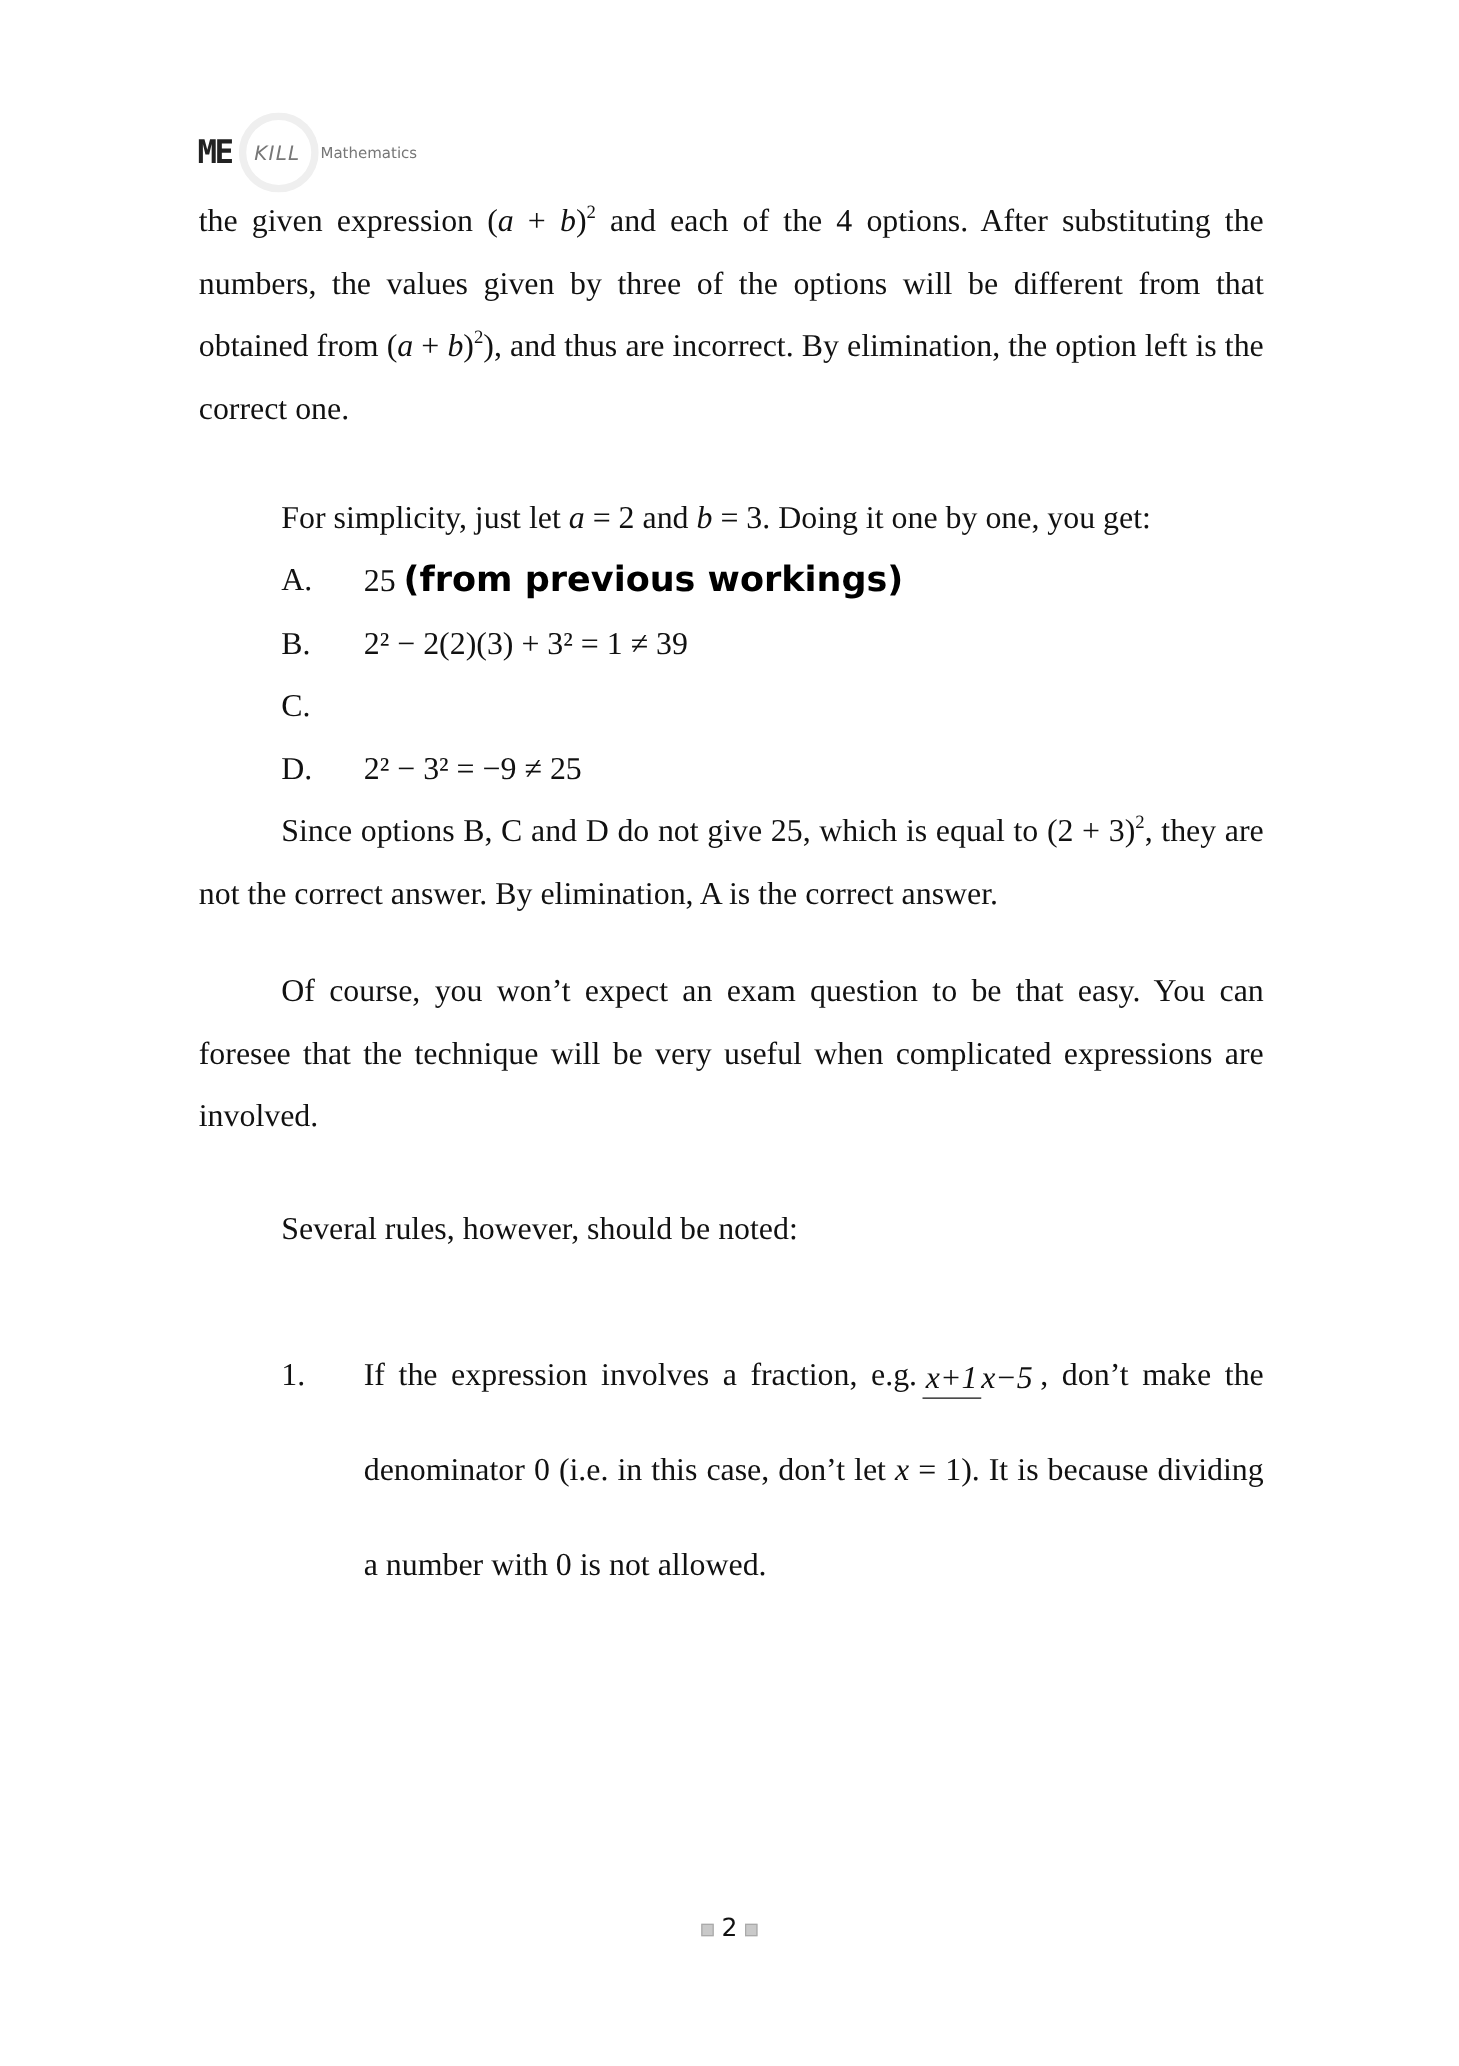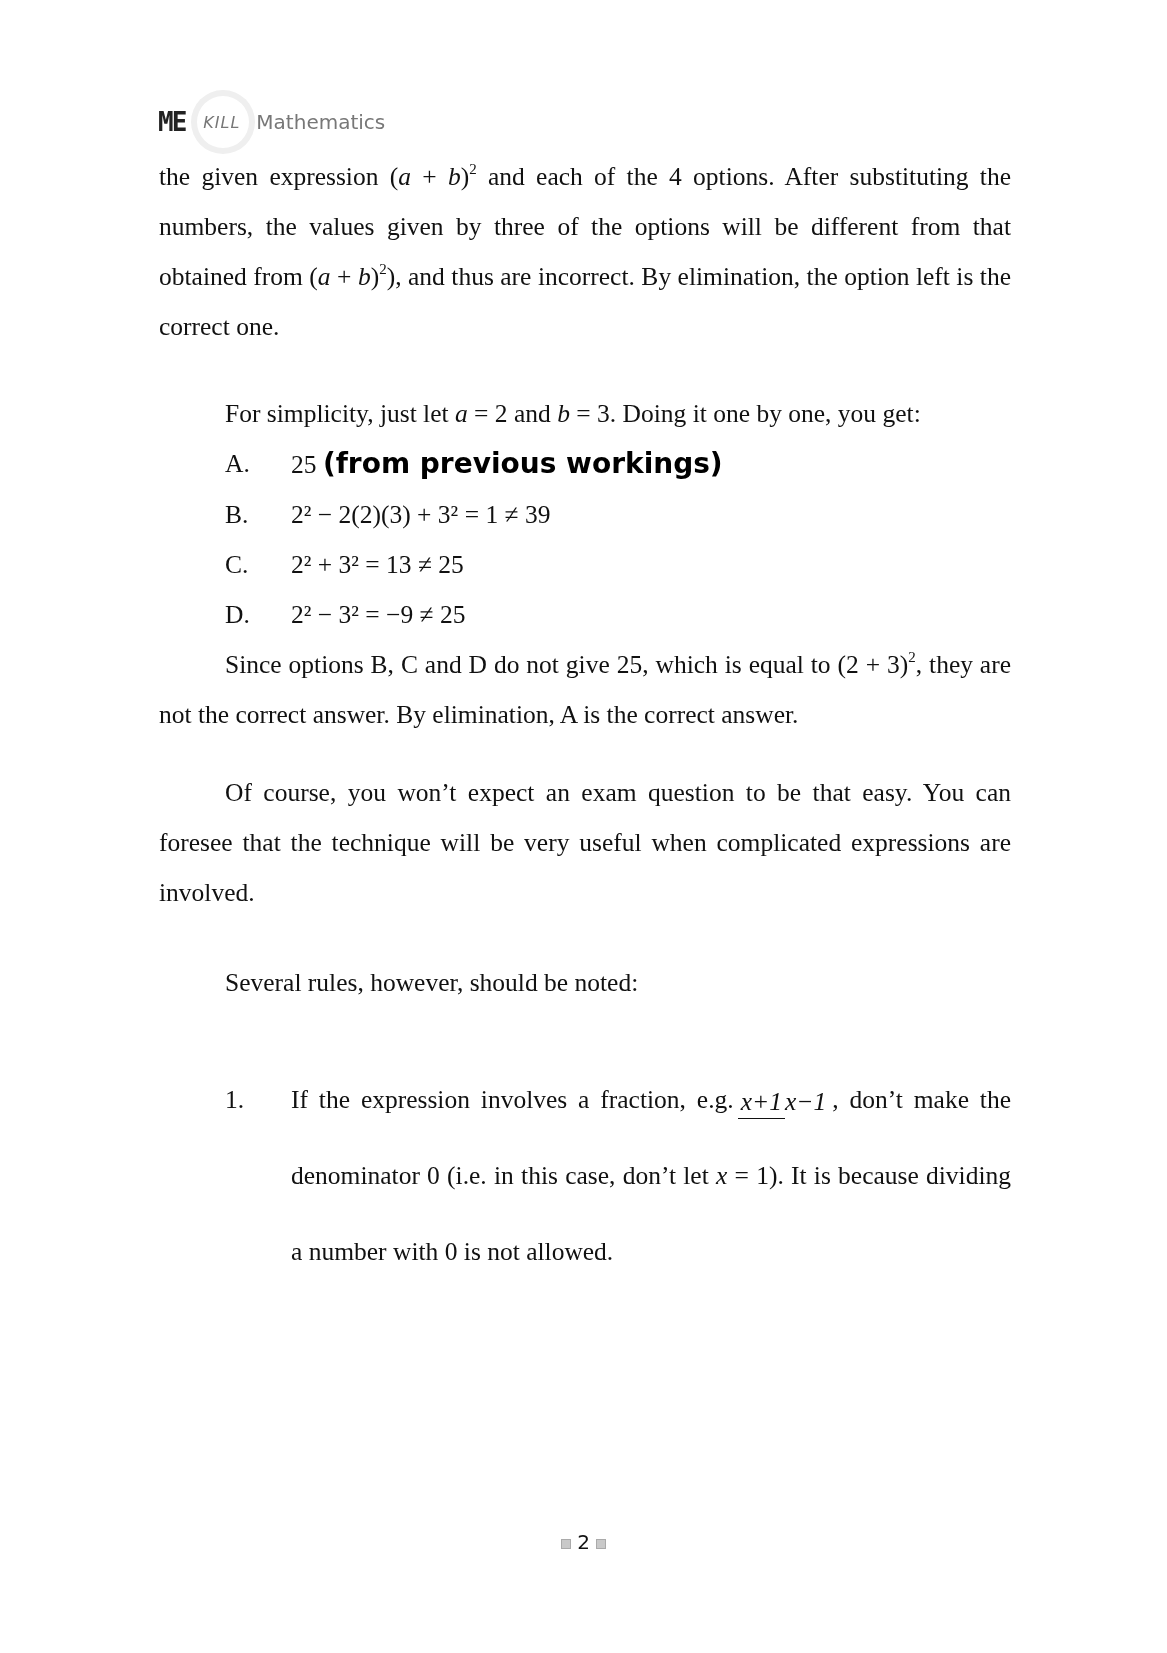--- a/index.html
+++ b/index.html
@@ -3,21 +3,21 @@
 <meta charset="utf-8">
 <style>
   html, body { margin: 0; padding: 0; background: #ffffff; }
   body { width: 1167px; height: 1653px; position: relative; overflow: hidden;
          font-family: "Liberation Serif", serif; color: #111; }
   .header { position: absolute; left: 158px; top: 92px; height: 60px; display: flex; align-items: center; }
   .logo-me { font-family: "DejaVu Sans Mono", monospace; font-weight: bold; font-size: 26px; letter-spacing: -2px; color: #222; }
   .logo-circle { position: relative; width: 64px; height: 64px; margin-left: 6px; border-radius: 50%;
                  box-shadow: inset 0 0 0 6px #efefef; display: flex; align-items: center; justify-content: center; }
   .logo-kill { font-family: "DejaVu Sans", sans-serif; font-size: 16px; color: #777; letter-spacing: 1px; font-style: italic; margin-left: 18px; }
-  .logo-subject { font-family: "DejaVu Sans", sans-serif; font-size: 20px; color: #777; margin-left: 6px; }
+  .logo-subject { font-family: "DejaVu Sans", sans-serif; font-size: 12px; color: #777; margin-left: 6px; }
   .page-text { position: absolute; left: 159px; width: 852px; font-size: 25.5px; line-height: 50px; }
   .p { margin: 0; text-align: justify; text-align-last: left; }
   .indent { text-indent: 66px; }
   i.v { font-style: italic; }
   sup { font-size: 15px; vertical-align: 11px; line-height: 0; }
   .opt { display: flex; padding-left: 66px; }
   .opt-letter { width: 66px; }
   .gray-note { font-family: "DejaVu Sans", sans-serif; font-weight: bold; font-size: 28px; color: #000000; }
   .rule-item { display: flex; padding-left: 66px; }
   .rule-num { width: 66px; }
@@ -48,21 +48,20 @@
   <div class="opt">
     <span class="opt-letter">A.</span>
     <span><span>25 </span><span class="gray-note">(from previous workings)</span></span>
   </div>
   <div class="opt">
     <span class="opt-letter">B.</span>
     <span>2² − 2(2)(3) + 3² = 1 ≠ 39</span>
   </div>
   <div class="opt">
     <span class="opt-letter">C.</span>
-    <span>2² + 3² = 13 ≠ 25</span>
   </div>
   <div class="opt">
     <span class="opt-letter">D.</span>
     <span>2² − 3² = −9 ≠ 25</span>
   </div>
   <p class="p indent"><span>Since options B, C and D do not give 25, which is equal to (2 + 3)</span><sup>2</sup><span>, they are not the correct answer. By elimination, A is the correct answer.</span></p>
 </div>
 
 <div class="page-text" style="top:768px;">
   <p class="p indent">Of course, you won’t expect an exam question to be that easy. You can foresee that the technique will be very useful when complicated expressions are involved.</p>
@@ -71,21 +70,21 @@
 <div class="page-text" style="top:958px;">
   <p class="p indent">Several rules, however, should be noted:</p>
 </div>
 
 <div class="page-text" style="top:1062px;">
   <div class="rule-item">
     <span class="rule-num" style="line-height:76px;">1.</span>
     <div class="rule-body">
       <p class="p" style="line-height:76px;"><span>If the expression involves a fraction, e.g.</span><span class="frac">
             <span class="num">x+1</span>
-            <span class="den">x−1</span>
+            <span class="den">x−5</span>
           </span><span>, don’t make the denominator 0 (i.e. in this case, don’t let </span><i class="v">x</i><span> = 1). It is because dividing a number with 0 is not allowed.</span></p>
     </div>
   </div>
 </div>
 
 <div class="page-num">
   <span class="pn-box"></span><span>2</span><span class="pn-box"></span>
 </div>
 
 </body></html>

